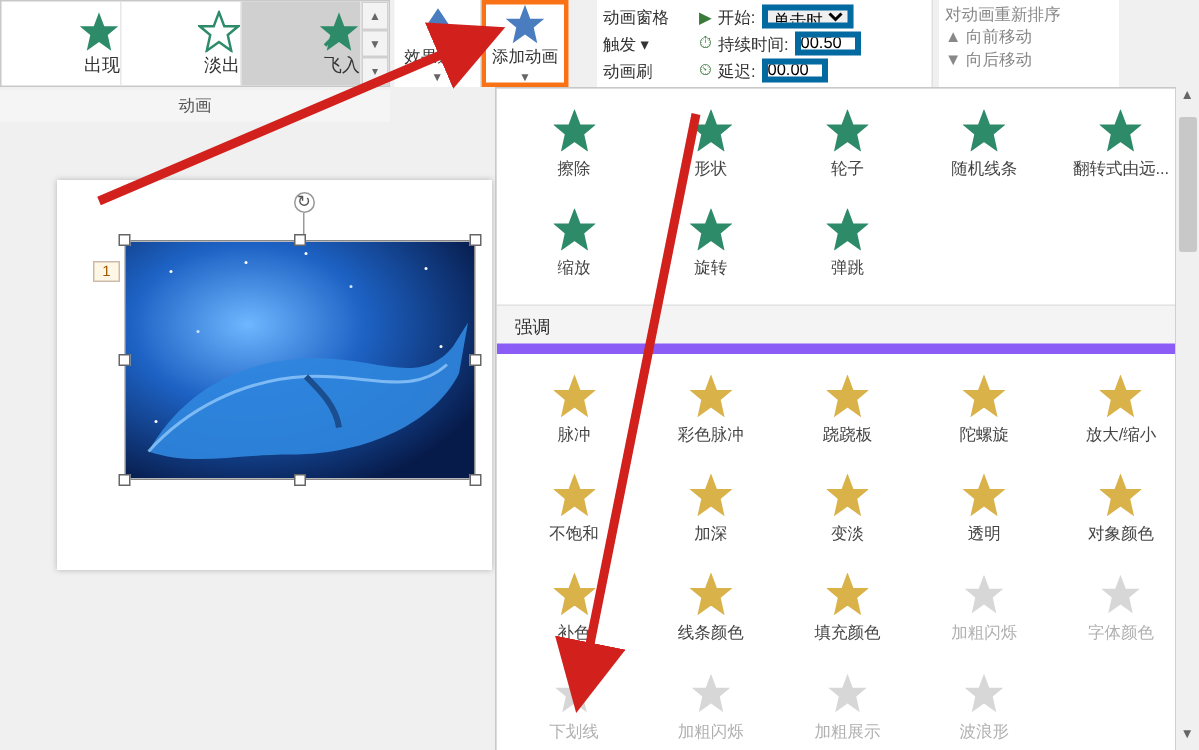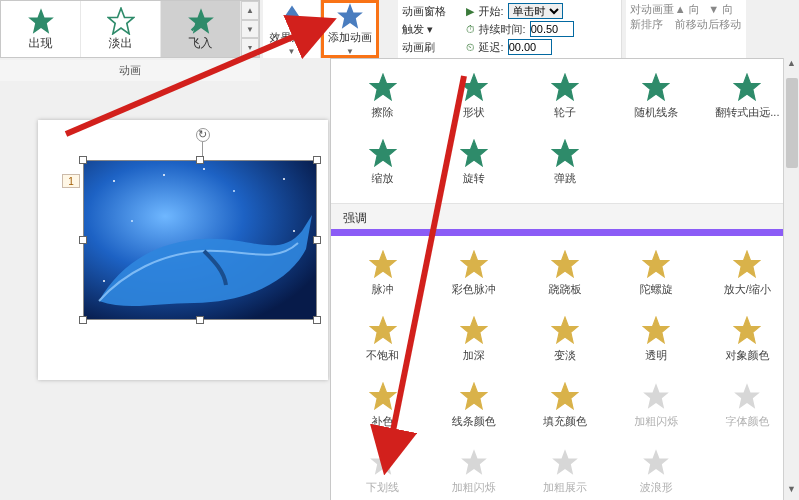--- a/index.html
+++ b/index.html
@@ -1,44 +1,44 @@
 <!DOCTYPE html>
 <html><head>
 <meta charset="utf-8">
 <style>
   * { margin: 0; padding: 0; box-sizing: border-box; font-family: "Microsoft YaHei", sans-serif; }
   body { width: 799px; height: 500px; background: #f0f0f0; overflow: hidden; position: relative; }
 
   
   .ribbon-gallery { position: absolute; top: 0; left: 0; width: 260px; height: 58px; background: #fff; border: 1px solid #c8c8c8; display: flex; }
-  .gallery-item   { flex: 1; display: flex; flex-direction: column; align-items: center; justify-content: center; font-size: 12px; color: #333; border-right: 1px solid #e8e8e8; }
+  .gallery-item   { flex: 1; display: flex; flex-direction: column; align-items: flex-end; justify-content: center; font-size: 12px; color: #333; border-right: 1px solid #e8e8e8; }
   .gallery-item.selected { background: #d0d0d0; }
   .gallery-item:last-child { border-right: none; }
   .gallery-scroll { width: 18px; background: #f3f3f3; display: flex; flex-direction: column; }
   .gallery-scroll div { flex: 1; border: 1px solid #d0d0d0; display: flex; align-items: center; justify-content: center; font-size: 8px; color: #666; }
   .ribbon-group-label { position: absolute; top: 60px; left: 0; width: 260px; text-align: center; font-size: 11px; color: #555; padding: 3px 0; background: #f5f5f5; }
 
   
   .ribbon-btn-area { position: absolute; top: 0; left: 263px; height: 58px; display: flex; }
   .rbtn { width: 58px; height: 58px; display: flex; flex-direction: column; align-items: center; justify-content: center; font-size: 11px; color: #333; background: #fff; border-right: 1px solid #e0e0e0; }
   .rbtn-highlight { border: 3px solid #f97316; }
   .rbtn .caret { font-size: 8px; color: #666; margin-top: 2px; }
 
   
   .adv-col { position: absolute; top: 0; left: 398px; width: 84px; height: 58px; background: #fff; font-size: 11px; color: #333; display: flex; flex-direction: column; justify-content: space-around; padding: 2px 4px; border-right: 1px solid #e0e0e0; }
   .adv-col div { white-space: nowrap; }
 
   
   .timing-col { position: absolute; top: 0; left: 462px; width: 160px; height: 58px; background: #fff; font-size: 11px; color: #333; padding: 2px 4px; display: flex; flex-direction: column; justify-content: space-around; border-right: 1px solid #e0e0e0; }
   .timing-row { display: flex; align-items: center; gap: 4px; white-space: nowrap; }
-  .timing-row select, .timing-row input { font-size: 11px; height: 16px; border: 1px solid #0369a1; }
+  .timing-row select, .timing-row input { font-size: 11px; height: 16px; border: 4px solid #0369a1; }
   .timing-row input { width: 44px; }
 
   
-  .reorder-col { position: absolute; top: 0; left: 626px; width: 120px; height: 58px; background: #fff; font-size: 11px; color: #888; padding: 2px 4px; display: flex; flex-direction: row; justify-content: flex-end; }
+  .reorder-col { position: absolute; top: 0; left: 626px; width: 120px; height: 58px; background: #fff; font-size: 11px; color: #888; padding: 2px 4px; display: flex; flex-direction: column; justify-content: flex-start; }
 
   
   .slide-area  { position: absolute; top: 120px; left: 38px; width: 290px; height: 260px; background: #fff; box-shadow: 0 0 4px rgba(0,0,0,.25); }
   .rotate-handle { position: absolute; top: 128px; left: 196px; width: 14px; height: 14px; border: 1px solid #999; border-radius: 50%; background: #fff; }
   .rotate-handle::after { content: "↻"; position: absolute; top: -1px; left: 1px; font-size: 11px; color: #555; }
   .rotate-stem { position: absolute; top: 142px; left: 202px; width: 1px; height: 18px; background: #999; }
   .sel-frame   { position: absolute; top: 160px; left: 83px; width: 234px; height: 160px; border: 1px solid #888; }
   .sel-handle  { position: absolute; width: 8px; height: 8px; background: #fff; border: 1px solid #666; }
   .anim-tag    { position: absolute; top: 174px; left: 62px; width: 18px; height: 14px; background: #fff7e6; border: 1px solid #cba; font-size: 10px; color: #a05a00; display: flex; align-items: center; justify-content: center; }
   .placeholder-img { position: absolute; top: 161px; left: 84px; width: 232px; height: 158px; overflow: hidden; }

